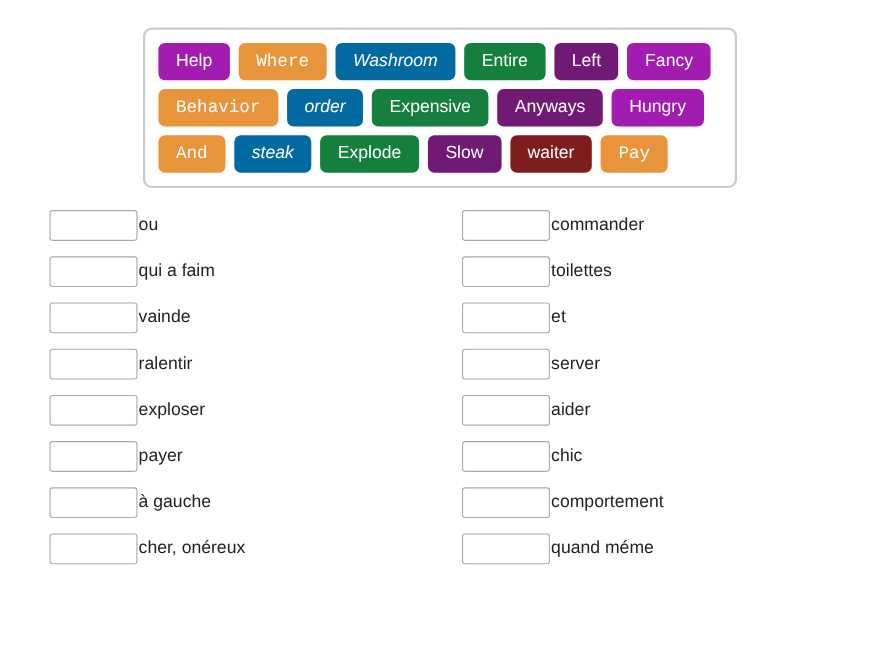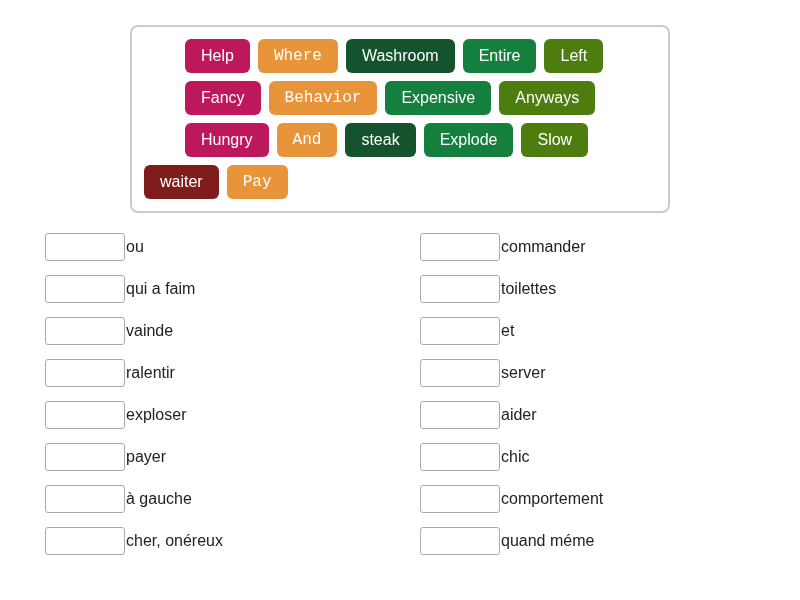--- a/index.html
+++ b/index.html
@@ -31,25 +31,25 @@
     .word-tile {
       border-radius: 6px;
       padding: 8px 16px;
       color: white;
       font-size: 16px;
       font-weight: 500;
       cursor: pointer;
       display: inline-block;
     }
 
-    .blue { background-color: #be185d; margin-left: 41px; }
+    .blue { background-color: #a21caf; }
     .orange { background-color: #e8943a; font-family: Liberation Mono, monospace; }
     .green-teal { background-color: #15803d; }
-    .purple { background-color: #4d7c0f; }
-    .red { background-color: #14532d; }
+    .purple { background-color: #701a75; }
+    .red { background-color: #0369a1; font-style: italic; }
     .green-dark { background-color: #7f1d1d; }
 
     .matching-section {
       margin-top: 20px;
       display: flex;
       gap: 40px;
       padding: 0 30px;
     }
 
     .column {
@@ -83,20 +83,21 @@
 <body>
 
 <div class="word-bank">
 <span class="word-tile blue">Help</span>
     <span class="word-tile orange">Where</span>
     <span class="word-tile red">Washroom</span>
     <span class="word-tile green-teal">Entire</span>
     <span class="word-tile purple">Left</span>
     <span class="word-tile blue">Fancy</span>
     <span class="word-tile orange">Behavior</span>
+    <span class="word-tile red">order</span>
     <span class="word-tile green-teal">Expensive</span>
     <span class="word-tile purple">Anyways</span>
     <span class="word-tile blue">Hungry</span>
     <span class="word-tile orange">And</span>
     <span class="word-tile red">steak</span>
     <span class="word-tile green-teal">Explode</span>
     <span class="word-tile purple">Slow</span>
     <span class="word-tile green-dark">waiter</span>
     <span class="word-tile orange">Pay</span>
   </div>

